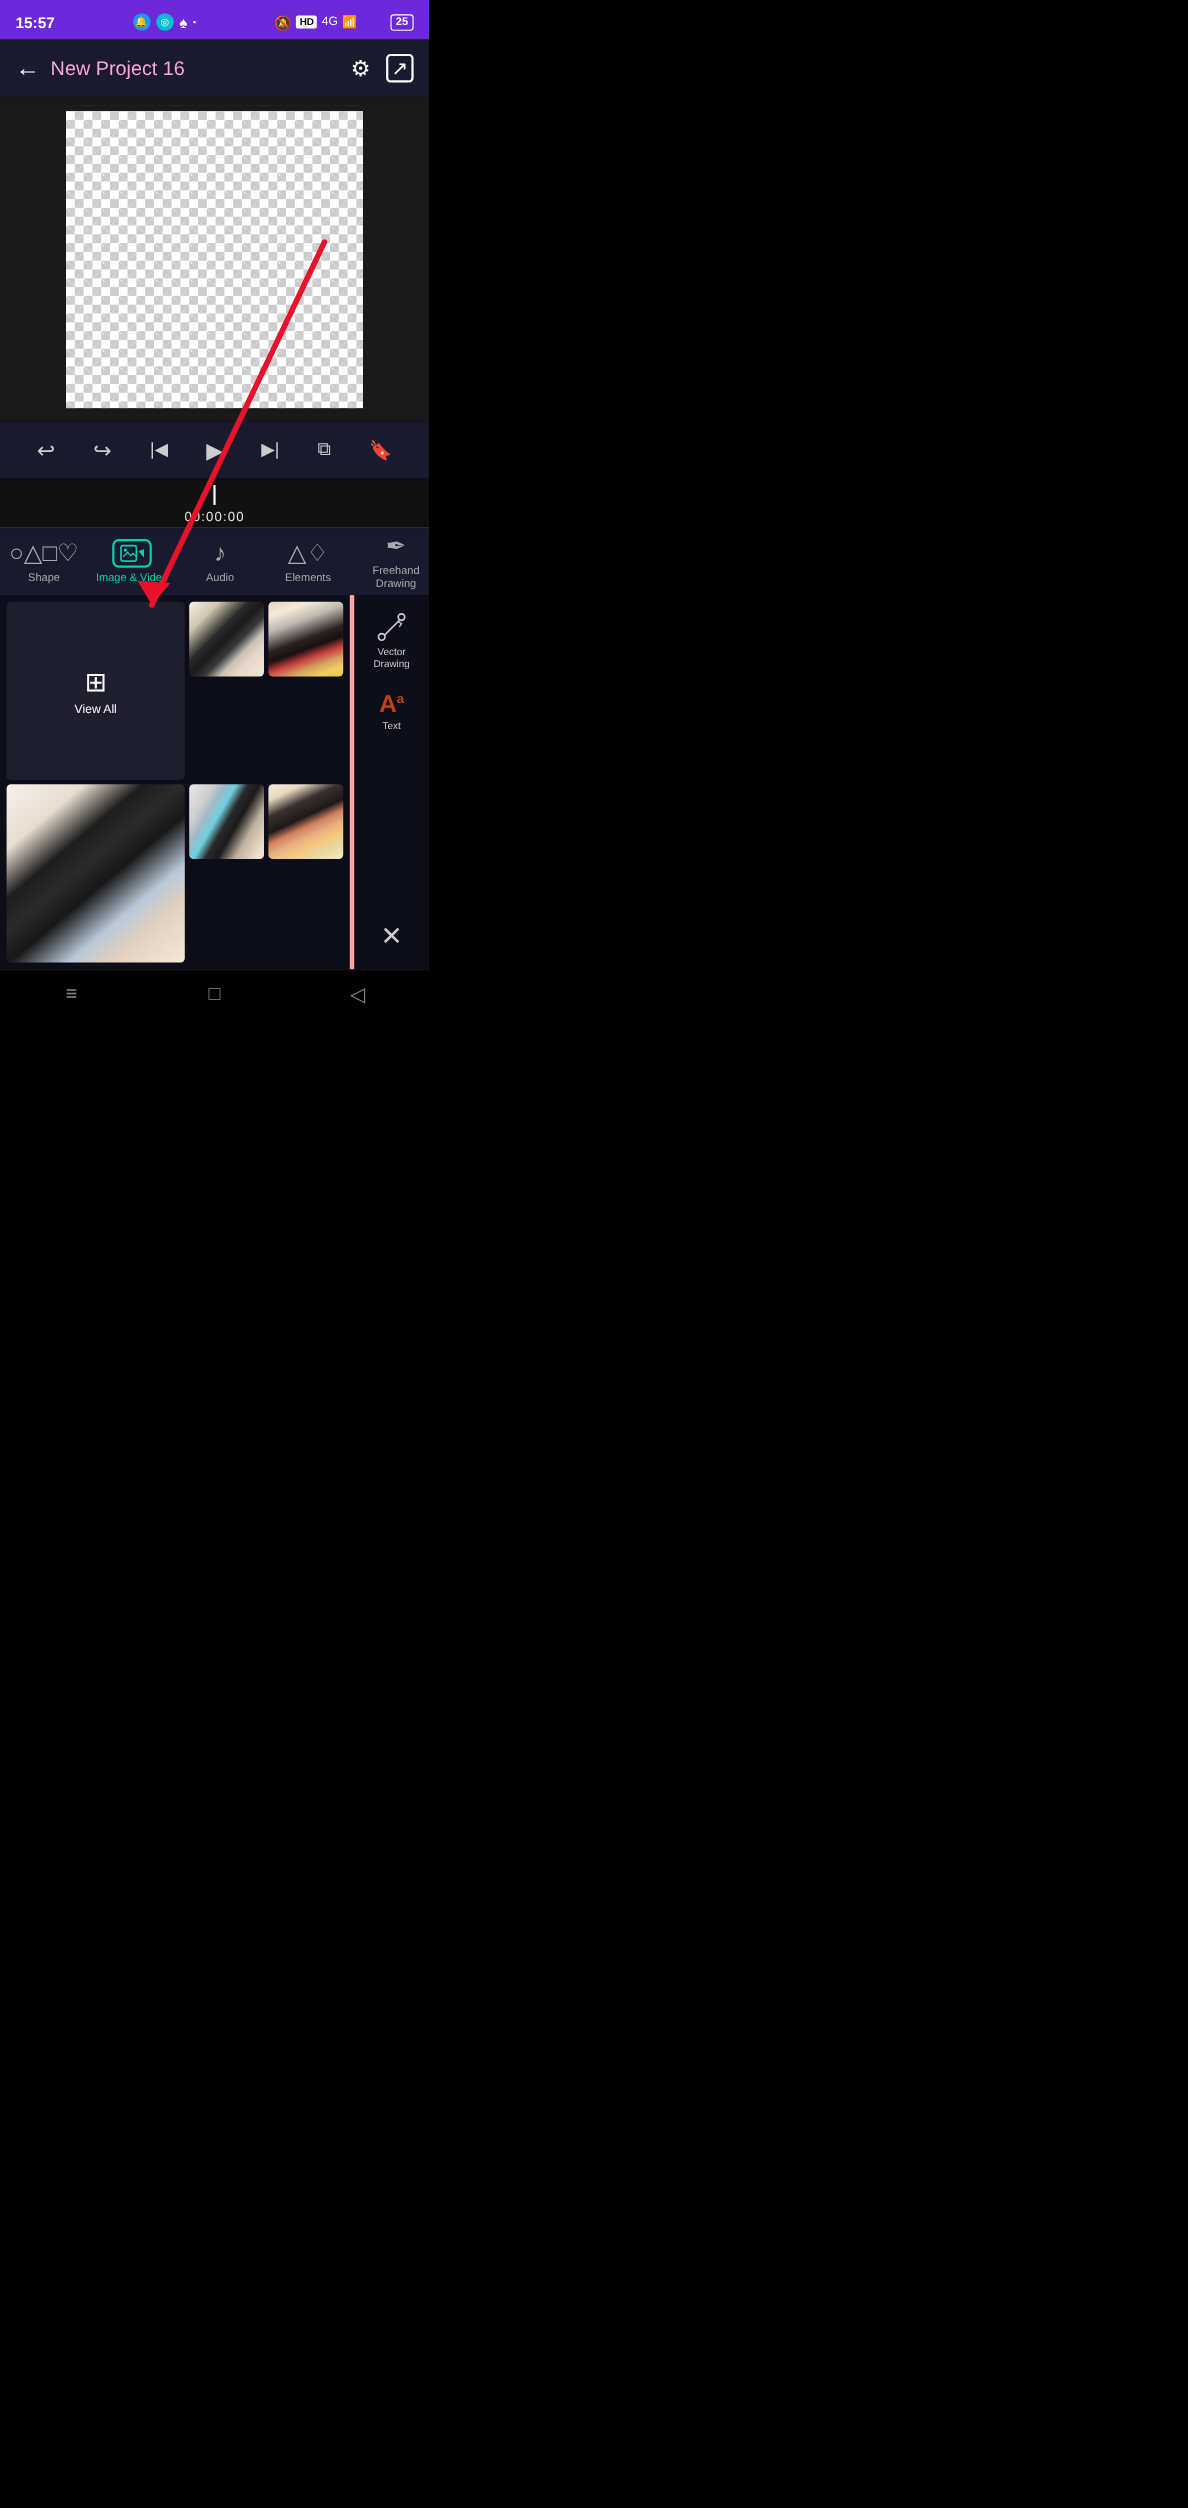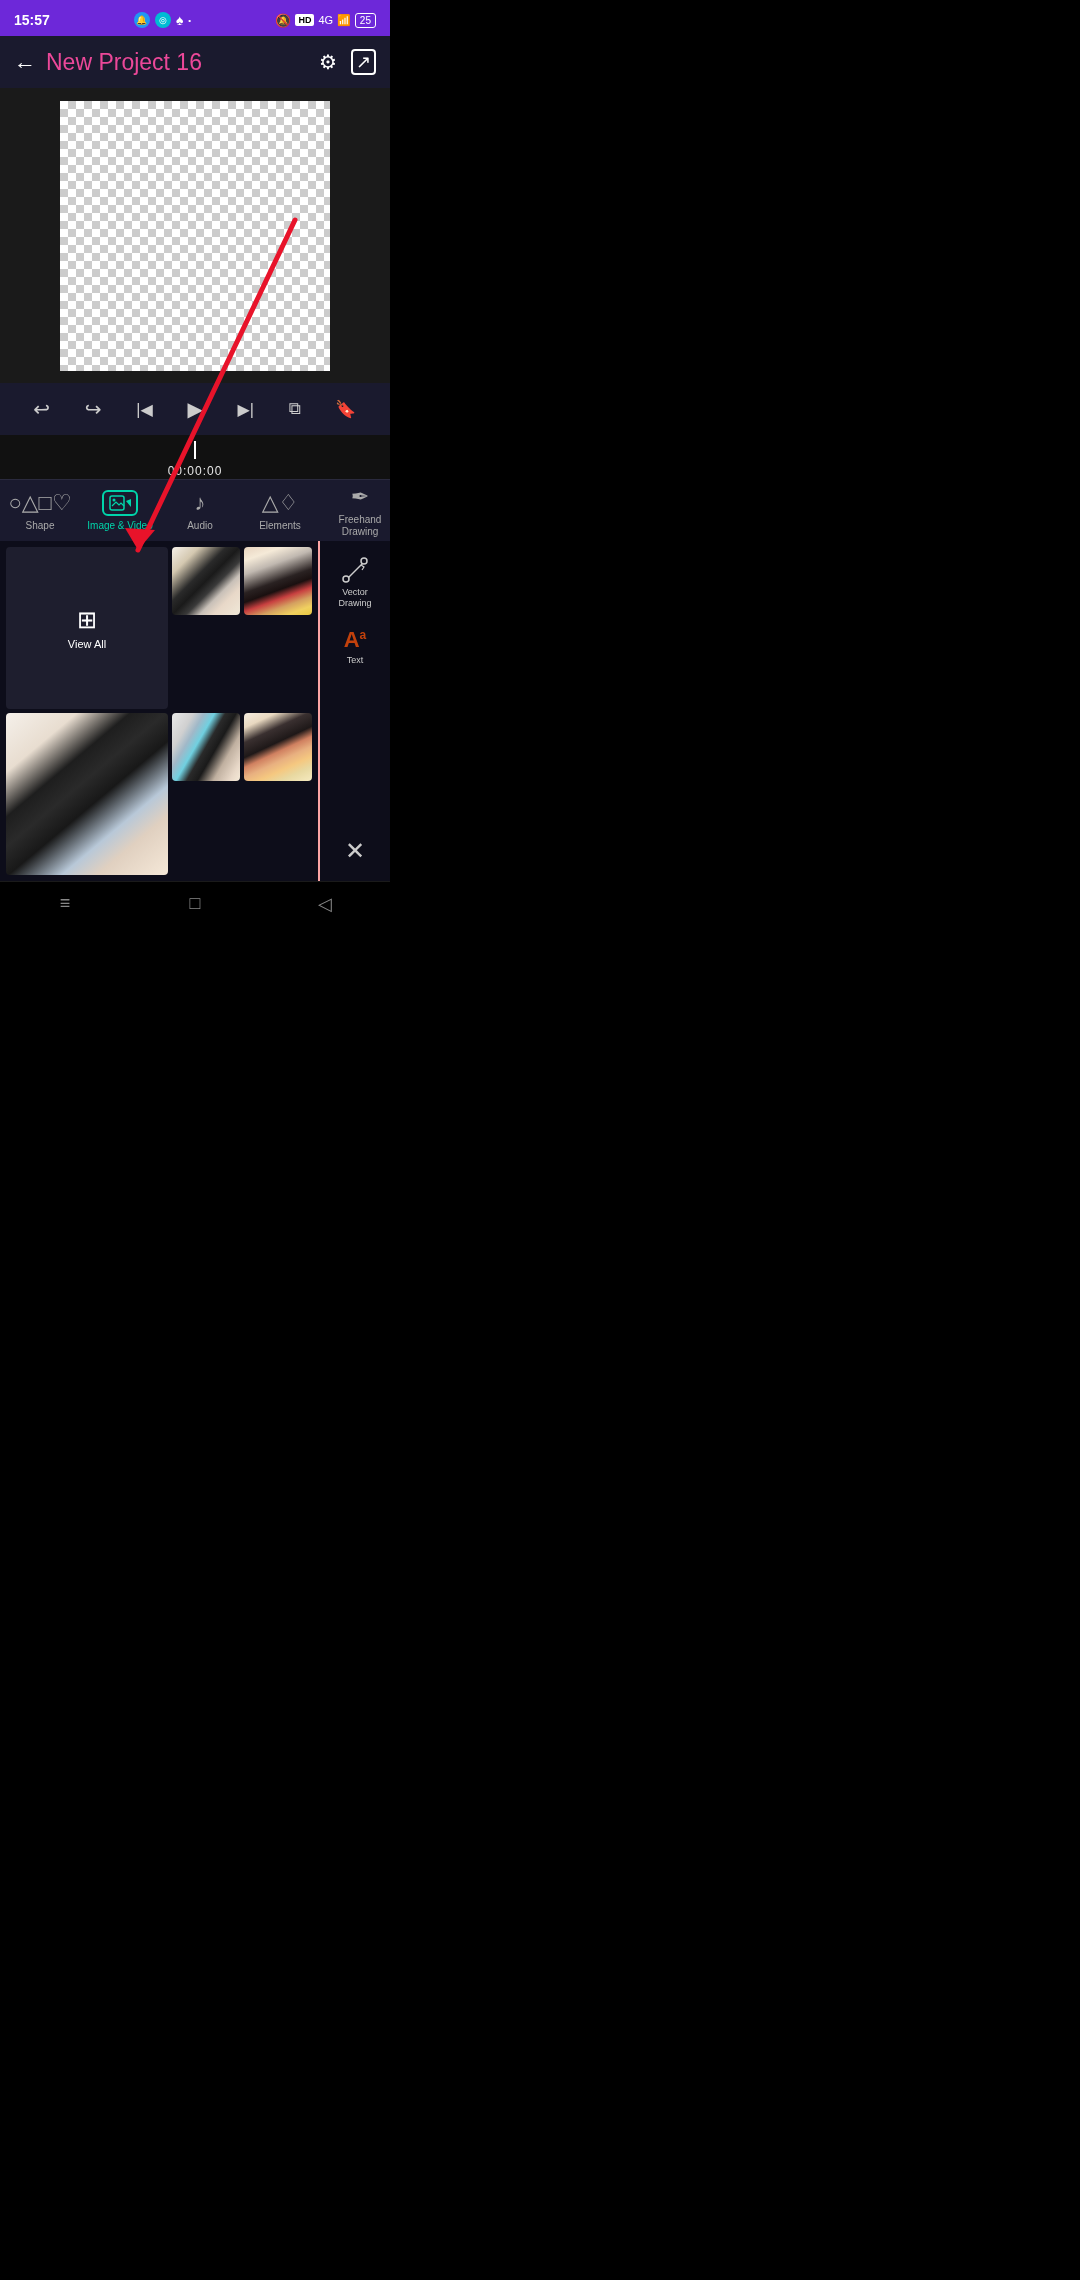--- a/index.html
+++ b/index.html
@@ -41,21 +41,22 @@
       font-size: 9px;
       font-weight: 700;
       padding: 1px 3px;
       border-radius: 2px;
     }
     .battery-badge {
       border: 1.5px solid #fff;
       border-radius: 3px;
       padding: 1px 4px;
       font-size: 10px;
-      font-weight: 400;
+      font-weight: 700;
+      margin-left: 26px;
     }
     .status-center {
       display: flex;
       align-items: center;
       gap: 5px;
     }
     .notif-icon {
       background: #2196F3;
       border-radius: 50%;
       width: 16px;
@@ -88,23 +89,23 @@
       height: 52px;
     }
     .back-btn {
       font-size: 22px;
       color: #fff;
       cursor: pointer;
       margin-right: 10px;
     }
     .project-title {
       flex: 1;
-      font-size: 23px;
+      font-size: 18px;
       font-weight: 500;
-      color: #ec4899;
+      color: #f9a8d4;
     }
     .header-icons {
       display: flex;
       gap: 14px;
       align-items: center;
     }
     .header-icon {
       font-size: 20px;
       color: #fff;
       cursor: pointer;
@@ -266,21 +267,21 @@
 
     
     .right-sidebar {
       width: 72px;
       background: #0d0d1a;
       display: flex;
       flex-direction: column;
       align-items: center;
       padding: 8px 0;
       gap: 4px;
-      border-left: 2px solid #fca5a5;
+      border-left: 4px solid #fca5a5;
     }
     .sidebar-tool {
       display: flex;
       flex-direction: column;
       align-items: center;
       justify-content: center;
       width: 60px;
       padding: 8px 4px;
       cursor: pointer;
       border-radius: 6px;

